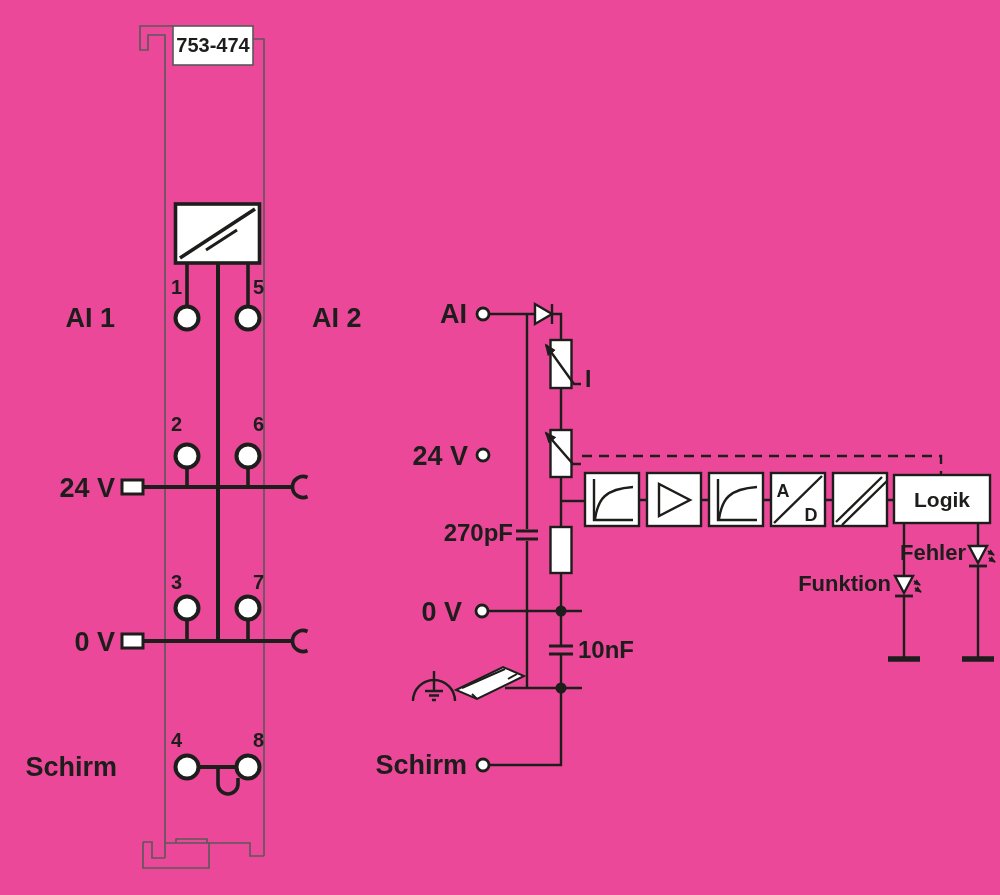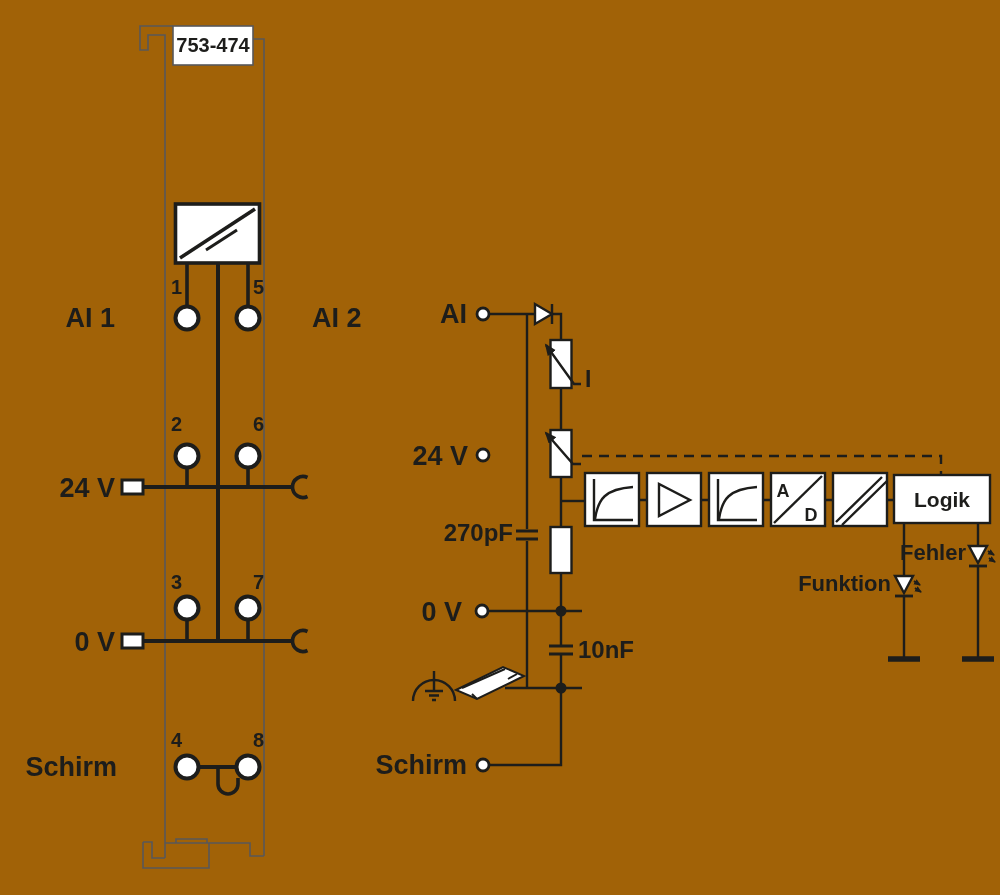--- a/index.html
+++ b/index.html
@@ -1,16 +1,16 @@
 <!DOCTYPE html>
 <html><head>
 <meta charset="utf-8">
 <style>
   html,body{margin:0;padding:0;background:#ffffff;}
-  .stage{width:1000px;height:895px;background:#a16207;position:relative;overflow:hidden;}
+  .stage{width:1000px;height:895px;background:#ec4899;position:relative;overflow:hidden;}
   svg text{font-family:"Liberation Sans",sans-serif;font-weight:bold;fill:#1d1d1b;}
   .t-big{font-size:27px;}
   .t-num{font-size:20px;}
   .t-cap{font-size:24px;}
   .t-led{font-size:22px;}
   .t-logic{font-size:21px;}
   .t-part{font-size:20px;}
   .t-ad{font-size:18px;}
   .t-i{font-size:23px;}
 </style>

